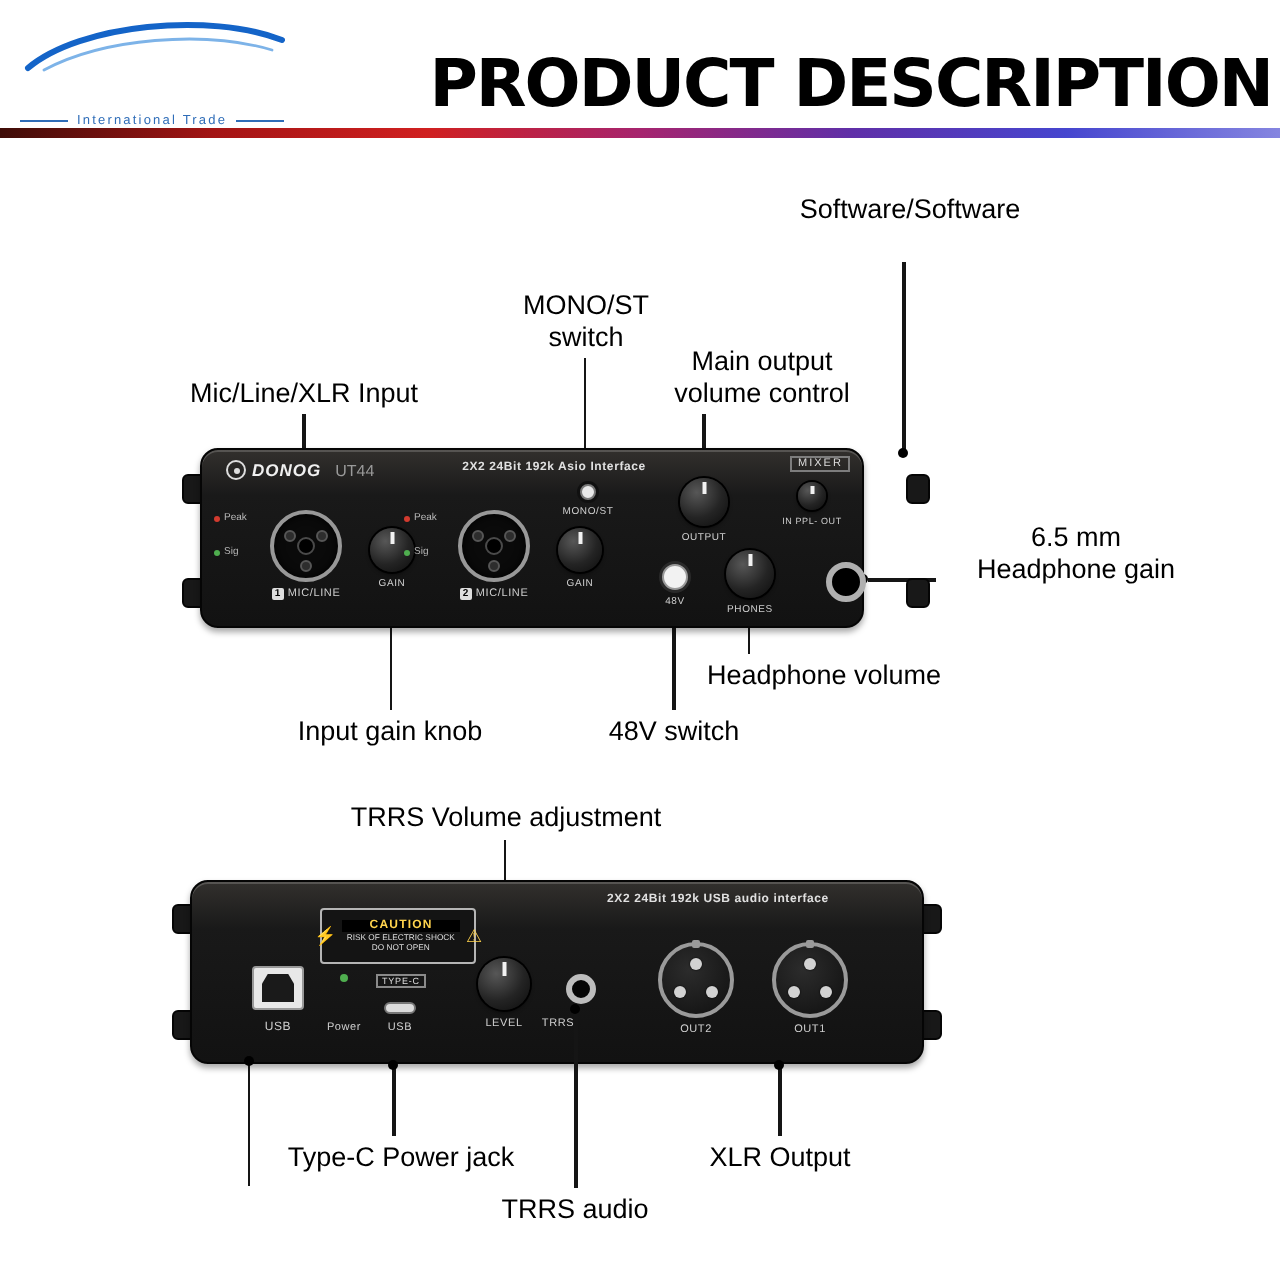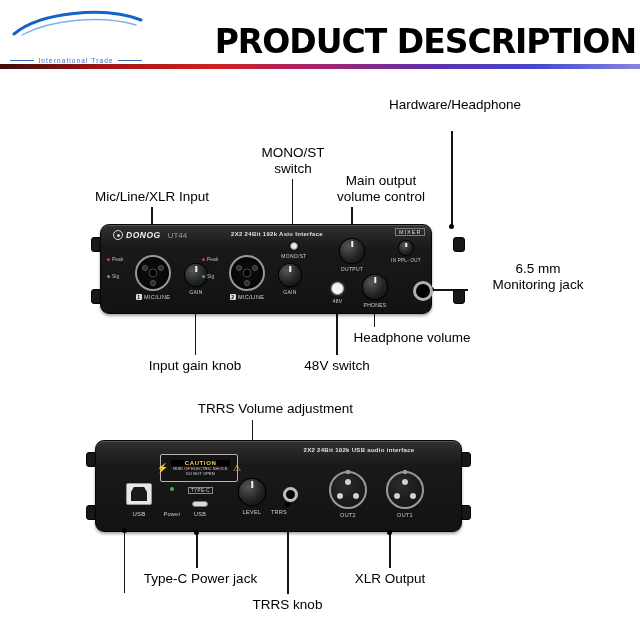--- a/index.html
+++ b/index.html
@@ -98,21 +98,21 @@
     <div class="brand-tagline">
       <i></i>
         <span>International Trade</span>
         <i></i>
     </div>
   </div>
   <div class="page-title">PRODUCT DESCRIPTION</div>
   <div class="grad-bar" style="background: linear-gradient(90deg, rgb(63, 13, 8), rgb(163, 20, 20), rgb(208, 32, 32), rgb(166, 36, 110), rgb(95, 47, 168), rgb(70, 70, 207), rgb(133, 133, 224));"></div>
 
   <div class="co" style="left:330px;top:97px;width:250px;">
-    <div>Hardware/Headphone</div>
+    <div>Software/Software</div>
   </div>
   <div class="lv" style="left:451px;top:131px;height:95px;"></div>
   <div class="pt" style="left:449px;top:224px;"></div>
 
   <div class="co" style="left:243px;top:145px;width:100px;">
     <div>MONO/ST</div>
     <div>switch</div>
   </div>
   <div class="lv" style="left:291.5px;top:179px;height:60px;"></div>
   <div class="pt" style="left:289.5px;top:237px;"></div>
@@ -125,21 +125,21 @@
   <div class="pt" style="left:349px;top:239px;"></div>
 
   <div class="co" style="left:72px;top:189px;width:160px;">
     <div>Mic/Line/XLR Input</div>
   </div>
   <div class="lv" style="left:151px;top:207px;height:49px;"></div>
   <div class="pt" style="left:149px;top:253px;"></div>
 
   <div class="co" style="left:468px;top:261px;width:140px;">
     <div>6.5 mm</div>
-    <div>Monitoring jack</div>
+    <div>Headphone gain</div>
   </div>
   <div class="lh" style="left:434px;top:289px;width:34px;"></div>
   <div class="pt" style="left:429px;top:287px;"></div>
 
   <div class="co" style="left:115px;top:358px;width:160px;">
     <div>Input gain knob</div>
   </div>
   <div class="lv" style="left:194.5px;top:291px;height:64px;"></div>
   <div class="pt" style="left:192.5px;top:288px;"></div>
 
@@ -222,21 +222,21 @@
 
     <div class="btn48" style="left:230px;top:57px;"></div>
     <div class="dlab" style="left:226px;top:73px;width:21px;">48V</div>
 
     <div class="knob" style="left:262px;top:50px;width:24px;height:24px;"></div>
     <div class="dlab" style="left:257px;top:77px;width:34px;">PHONES</div>
 
     <div class="hpj" style="left:312px;top:56px;"></div>
   </div>
 
-  <div class="co" style="left:153px;top:401px;width:200px;text-align:right;">
+  <div class="co" style="left:153px;top:401px;width:200px;">
     <div>TRRS Volume adjustment</div>
   </div>
   <div class="lv" style="left:251.5px;top:420px;height:55px;"></div>
   <div class="pt" style="left:249.5px;top:473px;"></div>
 
   <div class="ear" style="left:86px;top:452px;"></div>
   <div class="ear" style="left:86px;top:505px;"></div>
   <div class="ear" style="left:459px;top:452px;"></div>
   <div class="ear" style="left:459px;top:505px;"></div>
 
@@ -287,21 +287,21 @@
   <div class="lv" style="left:123.5px;top:531px;height:62px;"></div>
   <div class="pt" style="left:121.5px;top:528px;"></div>
 
   <div class="co" style="left:118px;top:571px;width:165px;">
     <div>Type-C Power jack</div>
   </div>
   <div class="lv" style="left:196px;top:533px;height:35px;"></div>
   <div class="pt" style="left:194px;top:530px;"></div>
 
   <div class="co" style="left:215px;top:597px;width:145px;">
-    <div>TRRS knob</div>
+    <div>TRRS audio</div>
   </div>
   <div class="lv" style="left:287px;top:505px;height:89px;"></div>
   <div class="pt" style="left:285px;top:502px;"></div>
 
   <div class="co" style="left:310px;top:571px;width:160px;">
     <div>XLR Output</div>
   </div>
   <div class="lv" style="left:389px;top:533px;height:35px;"></div>
   <div class="pt" style="left:387px;top:530px;"></div>
 

